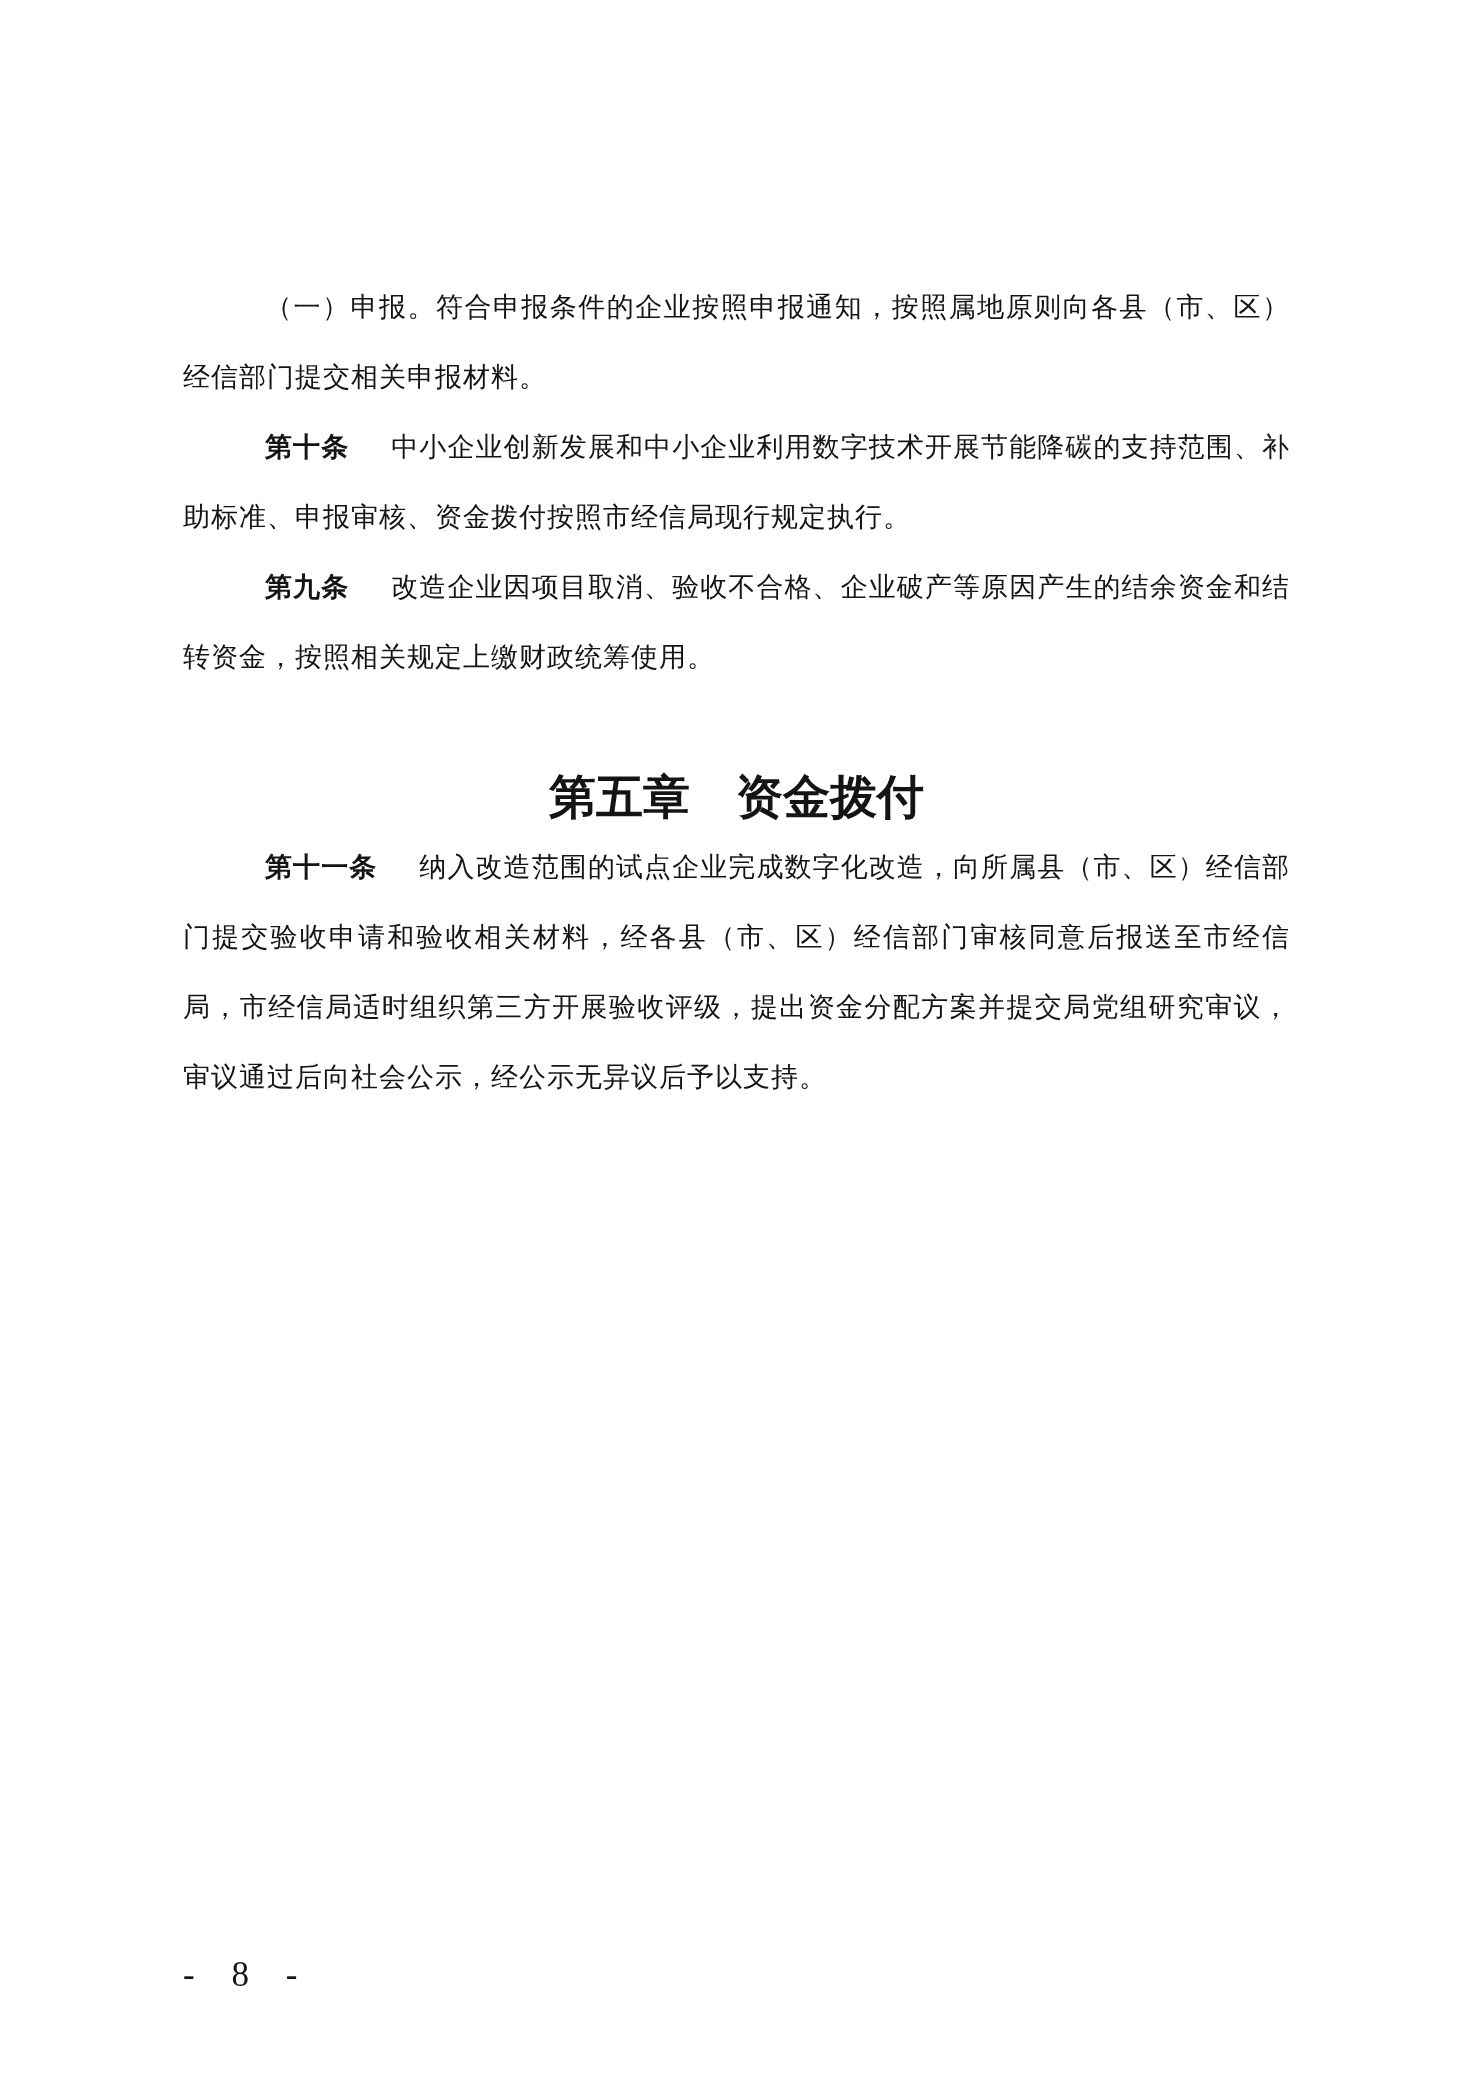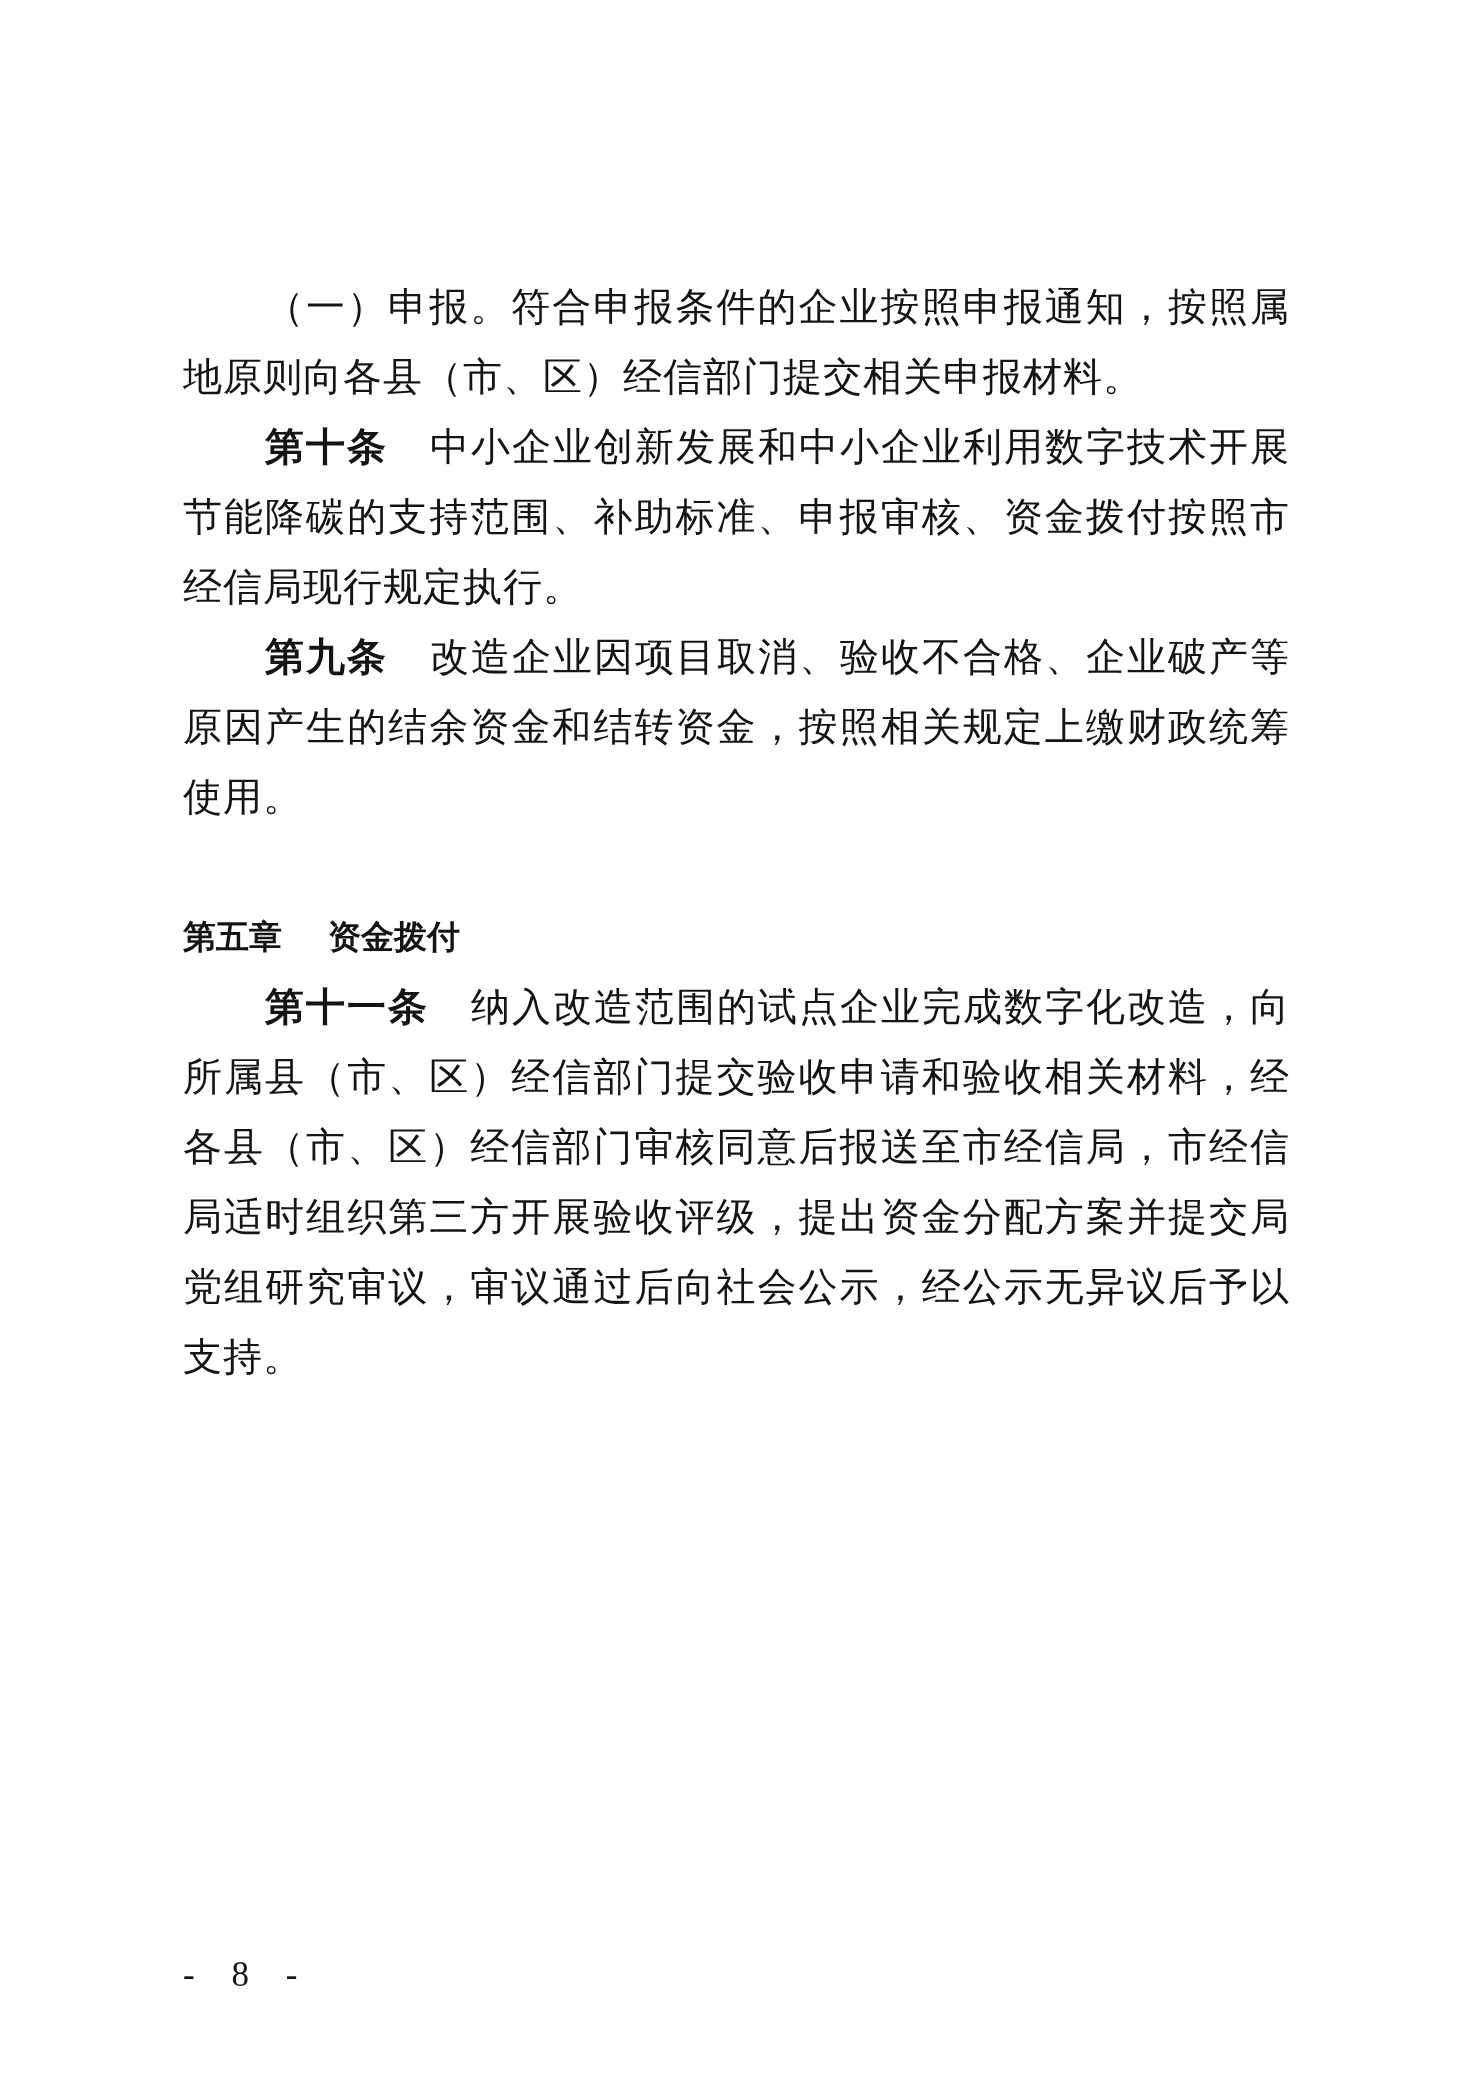--- a/index.html
+++ b/index.html
@@ -13,37 +13,38 @@
     font-family: "Liberation Serif", "DejaVu Serif", serif;
     color: #141414;
   }
   .doc {
     position: absolute;
     left: 183px;
     top: 272px;
     width: 1107px;
   }
   p.para {
-    font-size: 39px;
+    font-size: 27px;
     line-height: 70px;
     text-align: justify;
     text-justify: inter-character;
     text-indent: 82px;
     letter-spacing: 1px;
   }
   .lead {
     font-weight: 700;
     font-family: "Liberation Sans", "DejaVu Sans", sans-serif;
     margin-right: 42px;
   }
   .lead:empty { display: none; }
   p.chapter {
     margin-top: 70px;
-    font-size: 33px;
+    font-size: 47px;
     line-height: 70px;
+    text-align: center;
     text-indent: 0;
     font-weight: 700;
     font-family: "Liberation Sans", "DejaVu Sans", sans-serif;
   }
   p.chapter .lead { margin-right: 46px; }
   .page-number {
     position: absolute;
     left: 183px;
     top: 1955px;
     font-size: 35px;

